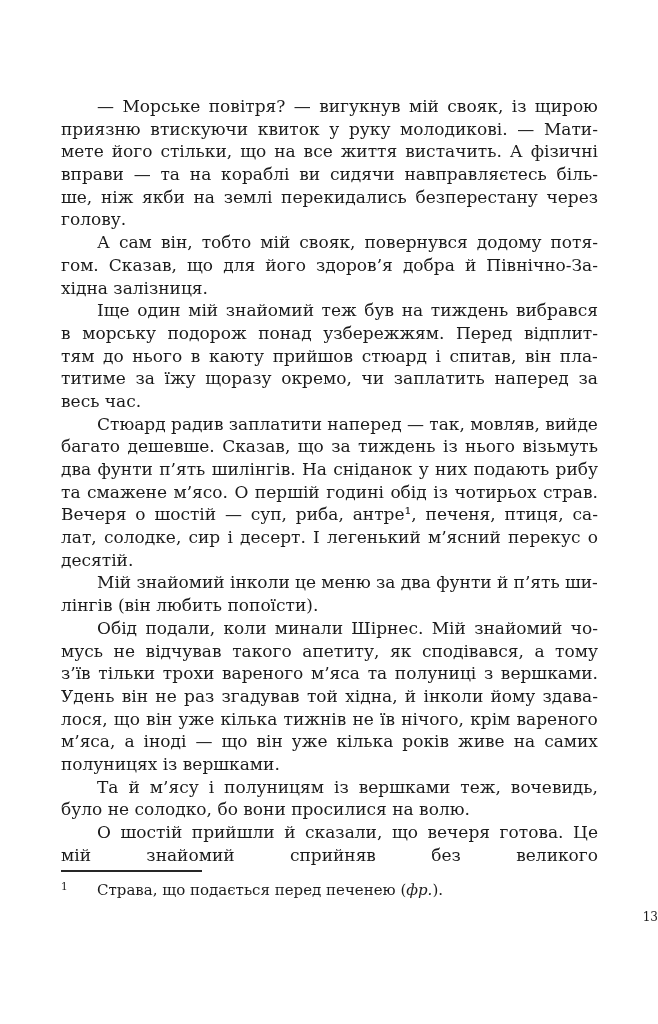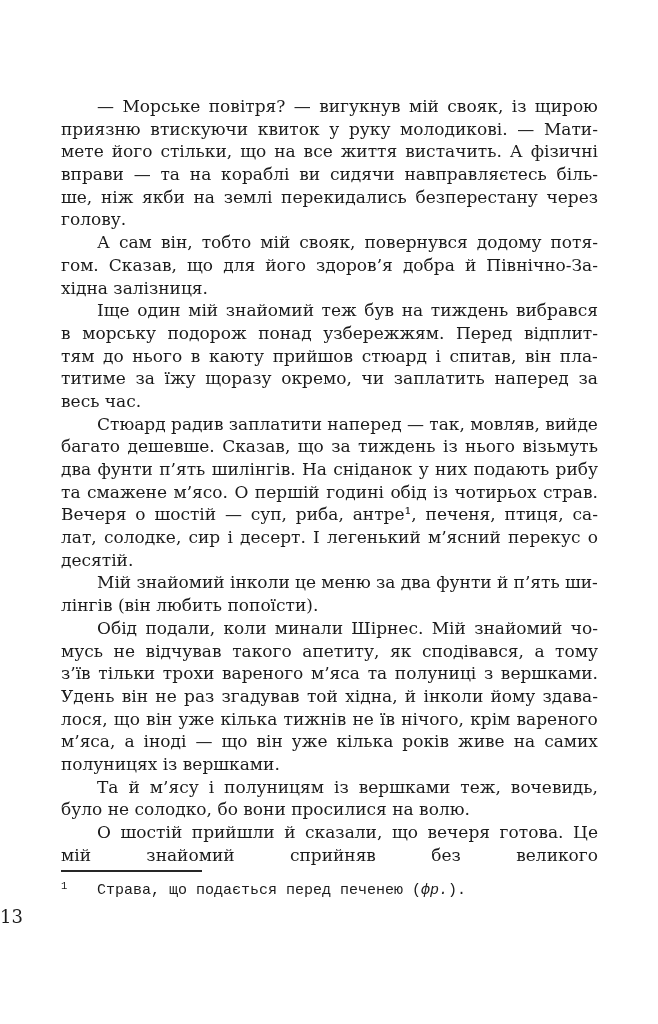--- a/index.html
+++ b/index.html
@@ -38,36 +38,35 @@
     height: 2px;
     background: #262626;
   }
   .footnote {
     position: absolute;
     left: 61px;
     top: 876px;
     width: 537px;
     font-size: 15px;
     line-height: 21px;
-    font-family: Liberation Mono, monospace;
   }
   .fn-marker {
     display: inline-block;
     width: 36px;
     font-size: 10.5px;
     vertical-align: 5px;
   }
   .fn-italic { font-style: italic; }
   .page-number {
     position: absolute;
     left: 0;
     top: 906px;
     width: 658px;
-    text-align: left;
-    font-size: 18px;
+    text-align: right;
+    font-size: 12px;
     line-height: 22px;
   }
 </style>
 </head>
 <body>
 
 <div class="page">
   <div class="text-block">
       <div class="paragraph">
         <div class="line justify indent">

